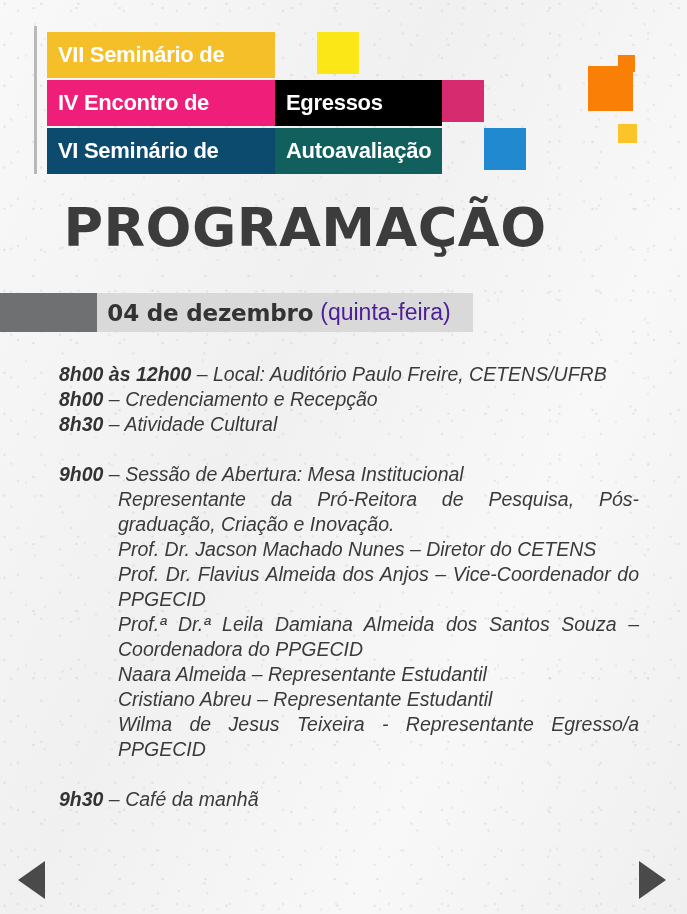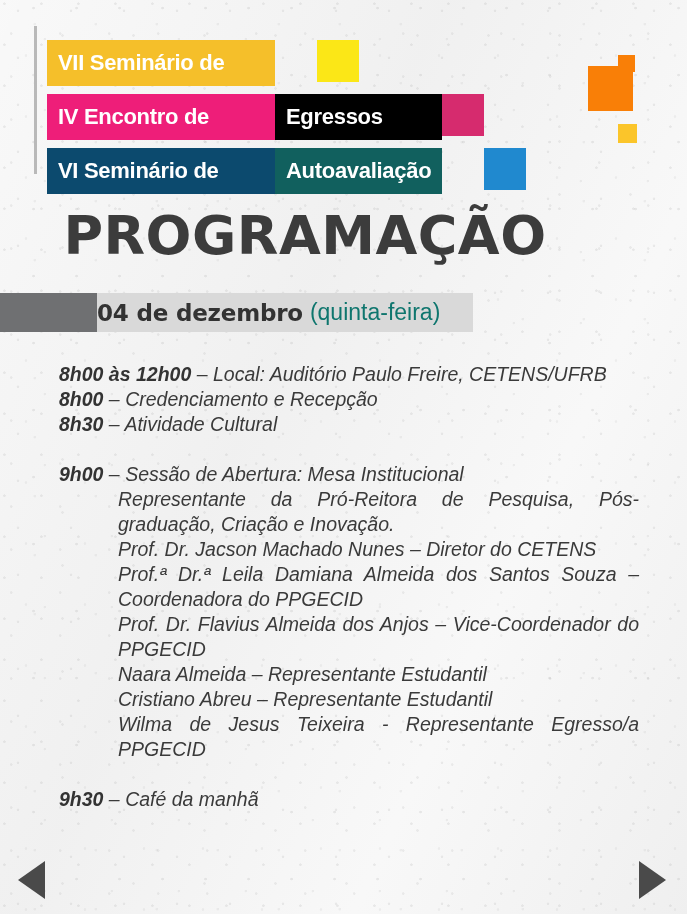--- a/index.html
+++ b/index.html
@@ -29,64 +29,64 @@
   }
   .layer{position:absolute;inset:0;}
 
   
   #logo{position:absolute;left:34px;top:26px;}
   #logo-rule{
     position:absolute;left:0px;top:0px;width:3px;height:148px;
     background:#b9b9b9;
   }
   .logo-grid{position:absolute;left:13px;top:6px;}
-  .logo-row{display:flex;height:46px;margin-bottom:2px;margin-top:8px;}
+  .logo-row{display:flex;height:46px;margin-bottom:2px;}
   .logo-cell{
     display:flex;align-items:center;
     color:#ffffff;
     font-weight:bold;
     font-size:22px;
     letter-spacing:-0.3px;
     white-space:nowrap;
     box-sizing:border-box;
   }
   .logo-cell.pad{padding:0 11px;}
   .sq{width:42px;height:42px;}
 
   
   .mini{position:absolute;}
 
   
   #page-title{
-    position:absolute;left:0;top:204px;width:610px;
+    position:absolute;left:0;top:196px;width:610px;
     text-align:center;
     font-size:54px;
     font-weight:bold;
     letter-spacing:0.5px;
     color:#3c3c3c;
     font-family:"DejaVu Sans", sans-serif;
   }
 
   
   #date-banner{
     position:absolute;left:0;top:293px;height:39px;width:473px;
     display:flex;align-items:center;
   }
   #date-block{width:97px;height:39px;background:#6f7072;flex:none;}
   #date-text-wrap{
     flex:1;height:39px;background:#d9d9d9;
-    display:flex;align-items:center;justify-content:flex-start;
+    display:flex;align-items:center;justify-content:center;
     padding-right:12px;box-sizing:border-box;
   }
   #date-strong{
     font-size:23px;font-weight:bold;color:#333333;
     font-family:"DejaVu Sans", sans-serif;letter-spacing:-0.2px;
   }
   #date-weekday{
-    font-size:23px;color:#0f766e;margin-left:7px;
+    font-size:23px;color:#4c1d95;margin-left:7px;
     font-family:"Liberation Sans", sans-serif;
   }
 
   
   #schedule{
     position:absolute;left:59px;top:362px;width:580px;
     color:#3a3a3a;
     font-size:19.5px;
     line-height:25px;
     font-family:"Liberation Sans", sans-serif;
@@ -165,22 +165,22 @@
     <div class="blk">
       <div class="line"><span class="t">8h00 às 12h00</span><span> – Local: Auditório Paulo Freire, CETENS/UFRB</span></div>
       <div class="line"><span class="t">8h00</span><span> – Credenciamento e Recepção</span></div>
       <div class="line"><span class="t">8h30</span><span> – Atividade Cultural</span></div>
     </div>
     <div class="spacer"></div>
     <div class="blk">
       <div class="line"><span class="t">9h00</span><span> – Sessão de Abertura: Mesa Institucional</span></div>
       <div class="indent">Representante da Pró-Reitora de Pesquisa, Pós-graduação, Criação e Inovação.</div>
       <div class="indent ">Prof. Dr. Jacson Machado Nunes – Diretor do CETENS</div>
+      <div class="indent ">Prof. Dr. Flavius Almeida dos Anjos – Vice-Coordenador do PPGECID</div>
       <div class="indent ">Prof.ª Dr.ª Leila Damiana Almeida dos Santos Souza – Coordenadora do PPGECID</div>
-      <div class="indent ">Prof. Dr. Flavius Almeida dos Anjos – Vice-Coordenador do PPGECID</div>
       <div class="indent ">Naara Almeida – Representante Estudantil</div>
       <div class="indent ">Cristiano Abreu – Representante Estudantil</div>
       <div class="indent ">Wilma de Jesus Teixeira - Representante Egresso/a PPGECID</div>
     </div>
     <div class="spacer"></div>
     <div class="blk">
       <div class="line"><span class="t">9h30</span><span> – Café da manhã</span></div>
     </div>
   </div>
 

